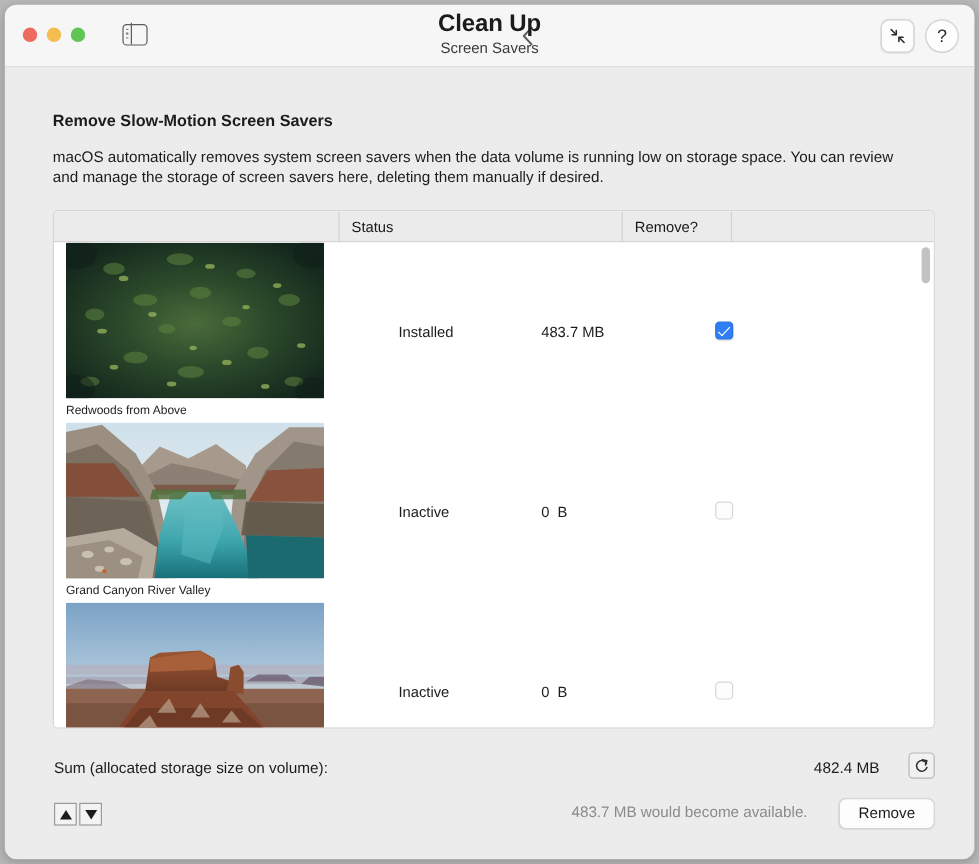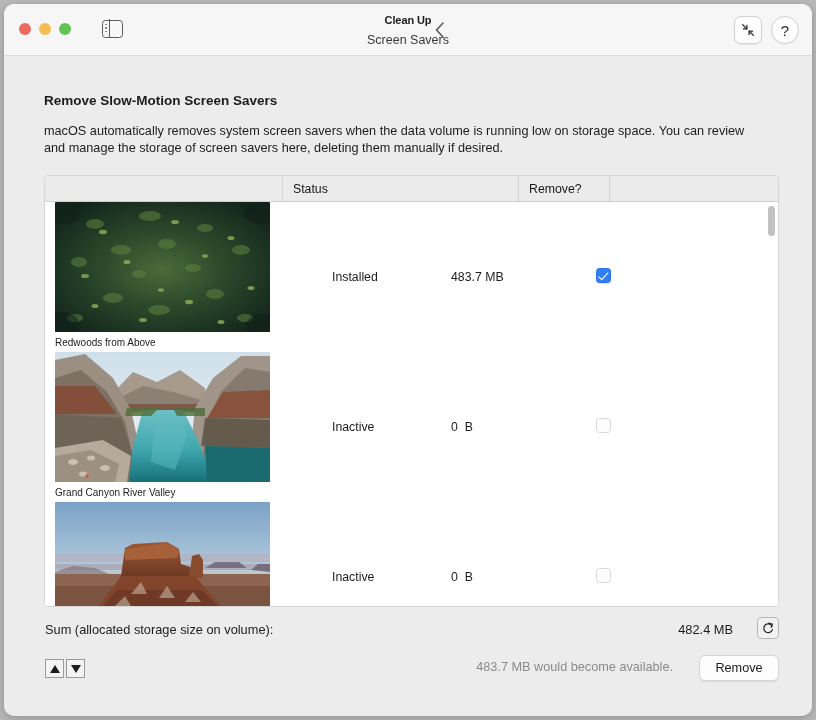--- a/index.html
+++ b/index.html
@@ -61,21 +61,21 @@
     cursor: default;
   }
   .nav-back svg { display: block; }
 
   .title-block {
     position: absolute; left: 0; right: 0; top: 7px;
     text-align: center;
     pointer-events: none;
   }
   .title-main {
-    font-size: 11px; font-weight: bold; color: #1b1b1b;
+    font-size: 20px; font-weight: bold; color: #1b1b1b;
     letter-spacing: -0.1px; line-height: 19px;
   }
   .title-sub {
     font-size: 12.5px; color: #3a3a3a; line-height: 16px; margin-top: 2px; text-align: center;
   }
 
   .tb-btn {
     position: absolute; top: 12px;
     width: 28px; height: 28px;
     border: 1px solid #d2d2d2;
@@ -189,21 +189,21 @@
     background: #c2c2c2;
     border-radius: 4px;
   }
 
   
   .art { position: absolute; inset: 0; }
 
   
   .sum-row {
     position: relative;
-    margin-top: 12px;
+    margin-top: 22px;
     height: 24px;
     width: 735px;
   }
   .sum-label { position: absolute; left: 1px; top: 3px; font-size: 12.8px; color: #1c1c1c; }
   .sum-value { position: absolute; right: 46px; top: 3px; font-size: 12.8px; color: #1c1c1c; }
   .refresh-btn {
     position: absolute; right: 0; top: -2px;
     width: 22px; height: 22px;
     border: 1px solid #b7b7b7;
     border-radius: 4px;

